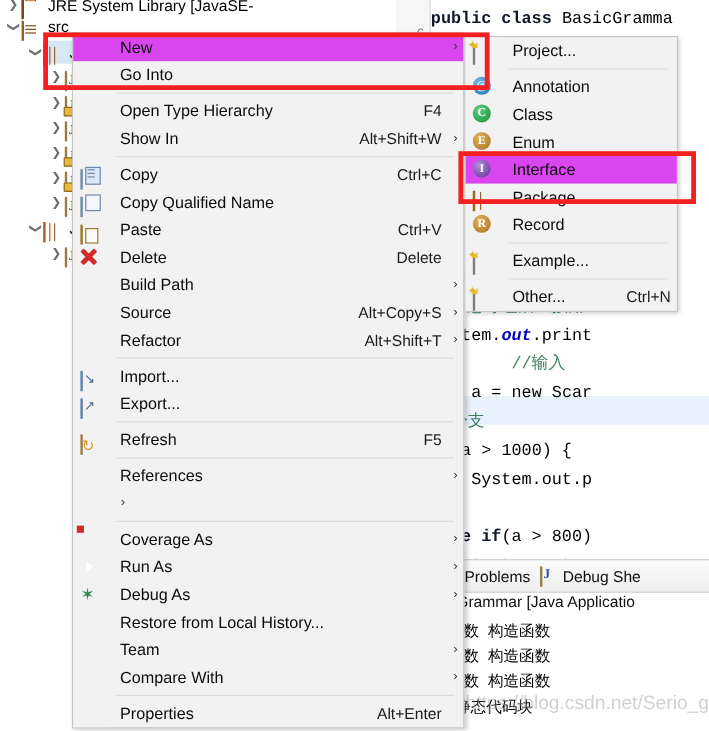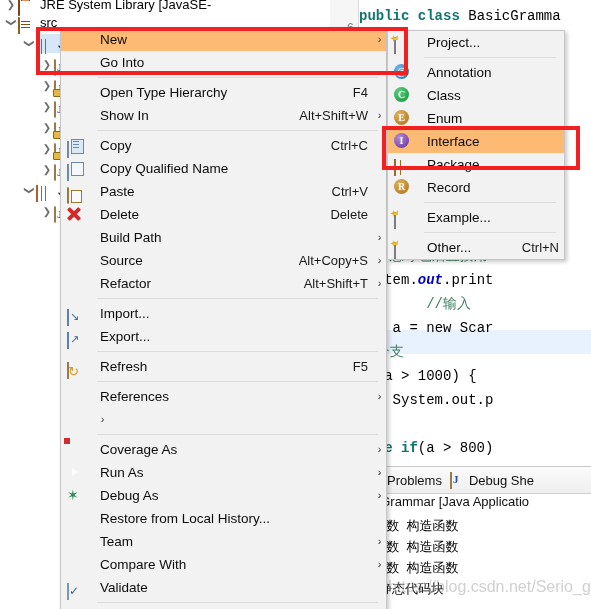--- a/index.html
+++ b/index.html
@@ -42,21 +42,21 @@
   .lockmk{position:absolute;left:-2px;bottom:-1px;width:7px;height:6px;background:#e8b93c;border:1px solid #8a6a14;border-radius:1px;}
 
   .sel-strip{position:absolute;background:#d6e7f7;height:19px;}
 
   
   #editor{position:absolute;left:330px;top:0;width:261px;height:466px;background:#ffffff;overflow:hidden;}
   #gutter{position:absolute;left:0;top:0;width:28px;height:466px;background:#f6f6f6;border-right:1px solid #d8d8d8;}
   .lnum{position:absolute;right:4px;font-size:12px;color:#808080;font-family:"Liberation Mono","DejaVu Sans Mono",monospace;}
   #code{position:absolute;left:29px;top:0;width:232px;height:466px;
      font-family:"Liberation Mono","DejaVu Sans Mono",monospace;font-size:14px;line-height:24px;color:#000;white-space:pre;}
-  .kw{color:#0f766e;font-weight:bold;}
+  .kw{color:#0f172a;font-weight:bold;}
   .cmt{color:#3f7f5f;}
   .fld{color:#0000c0;font-style:italic;font-weight:bold;margin-top:12px;}
   .hl-line{position:absolute;left:0;width:261px;height:24px;background:#e8f2fe;}
 
   
   #console{position:absolute;left:330px;top:466px;width:261px;height:143px;background:#ffffff;border-top:1px solid #c8c8c8;overflow:hidden;}
   #ctabs{position:absolute;left:0;top:0;height:26px;width:261px;background:linear-gradient(#fbfbfb,#eeeeee);border-bottom:1px solid #cfcfcf;display:flex;align-items:flex-end;}
   .ctab{display:flex;align-items:center;height:26px;padding:0 4px;font-size:13px;color:#101010;white-space:nowrap;}
   .ctab .ti{width:16px;height:15px;margin-right:3px;flex:none;position:relative;}
   .closex{color:#555;font-size:12px;margin:0 6px 0 2px;}
@@ -70,21 +70,21 @@
 
   
   #ctxmenu{
     position:absolute;left:60px;top:27px;width:325px;
     background:#f2f2f2;border:1px solid #c6c6c6;
     box-shadow:2px 2px 4px rgba(0,0,0,.22);
     z-index:40;
   }
   #ctxmenu .gutter{position:absolute;left:0;top:0;width:30px;bottom:0;background:#f2f2f2;}
   .mi{position:relative;height:23px;line-height:23px;display:flex;align-items:center;padding-left:30px;white-space:nowrap;z-index:2;}
-  .mi.hl{background:#fdba74;}
+  .mi.hl{background:#d946ef;}
   .mi .mlabel{font-size:13.5px;color:#0b0b0b;flex:1;padding-left:9px;}
   .mi .maccel{font-size:13px;color:#1a1a1a;padding-right:5px;}
   .mi .marrow{width:13px;text-align:center;font-size:11px;color:#333;}
   .mi .micon{position:absolute;left:6px;top:4px;width:17px;height:16px;}
   .msep{height:1px;background:#dcdcdc;margin:3px 8px 3px 36px;position:relative;z-index:2;}
 
   
   .ic-copy{width:12px;height:14px;background:#eef3fa;border:1px solid #6e8aa8;position:relative;}
   .ic-copy:after{content:"";position:absolute;left:3px;top:-3px;width:11px;height:13px;background:#dce8f5;border:1px solid #6e8aa8;}
   .ic-copy:before{content:"";position:absolute;left:5px;top:-1px;width:6px;height:1px;background:#6e8aa8;box-shadow:0 3px 0 #6e8aa8,0 6px 0 #6e8aa8;z-index:3;}
@@ -339,26 +339,20 @@
     <div class="mi">
       <span class="mlabel">Team</span>
       <span class="maccel"></span>
       <span class="marrow">›</span>
     </div>
     <div class="mi">
       <span class="mlabel">Compare With</span>
       <span class="maccel"></span>
       <span class="marrow">›</span>
     </div>
-    <div class="mi">
-      <span class="micon"><span class="ic-chk"></span></span>
-      <span class="mlabel">Validate</span>
-      <span class="maccel"></span>
-      <span class="marrow"></span>
-    </div>
     <div class="msep"></div>
     <div class="mi">
       <span class="mlabel">Properties</span>
       <span class="maccel">Alt+Enter</span>
       <span class="marrow"></span>
     </div>
   </div>
 
 <div id="submenu">
   <div class="gutter"></div>

